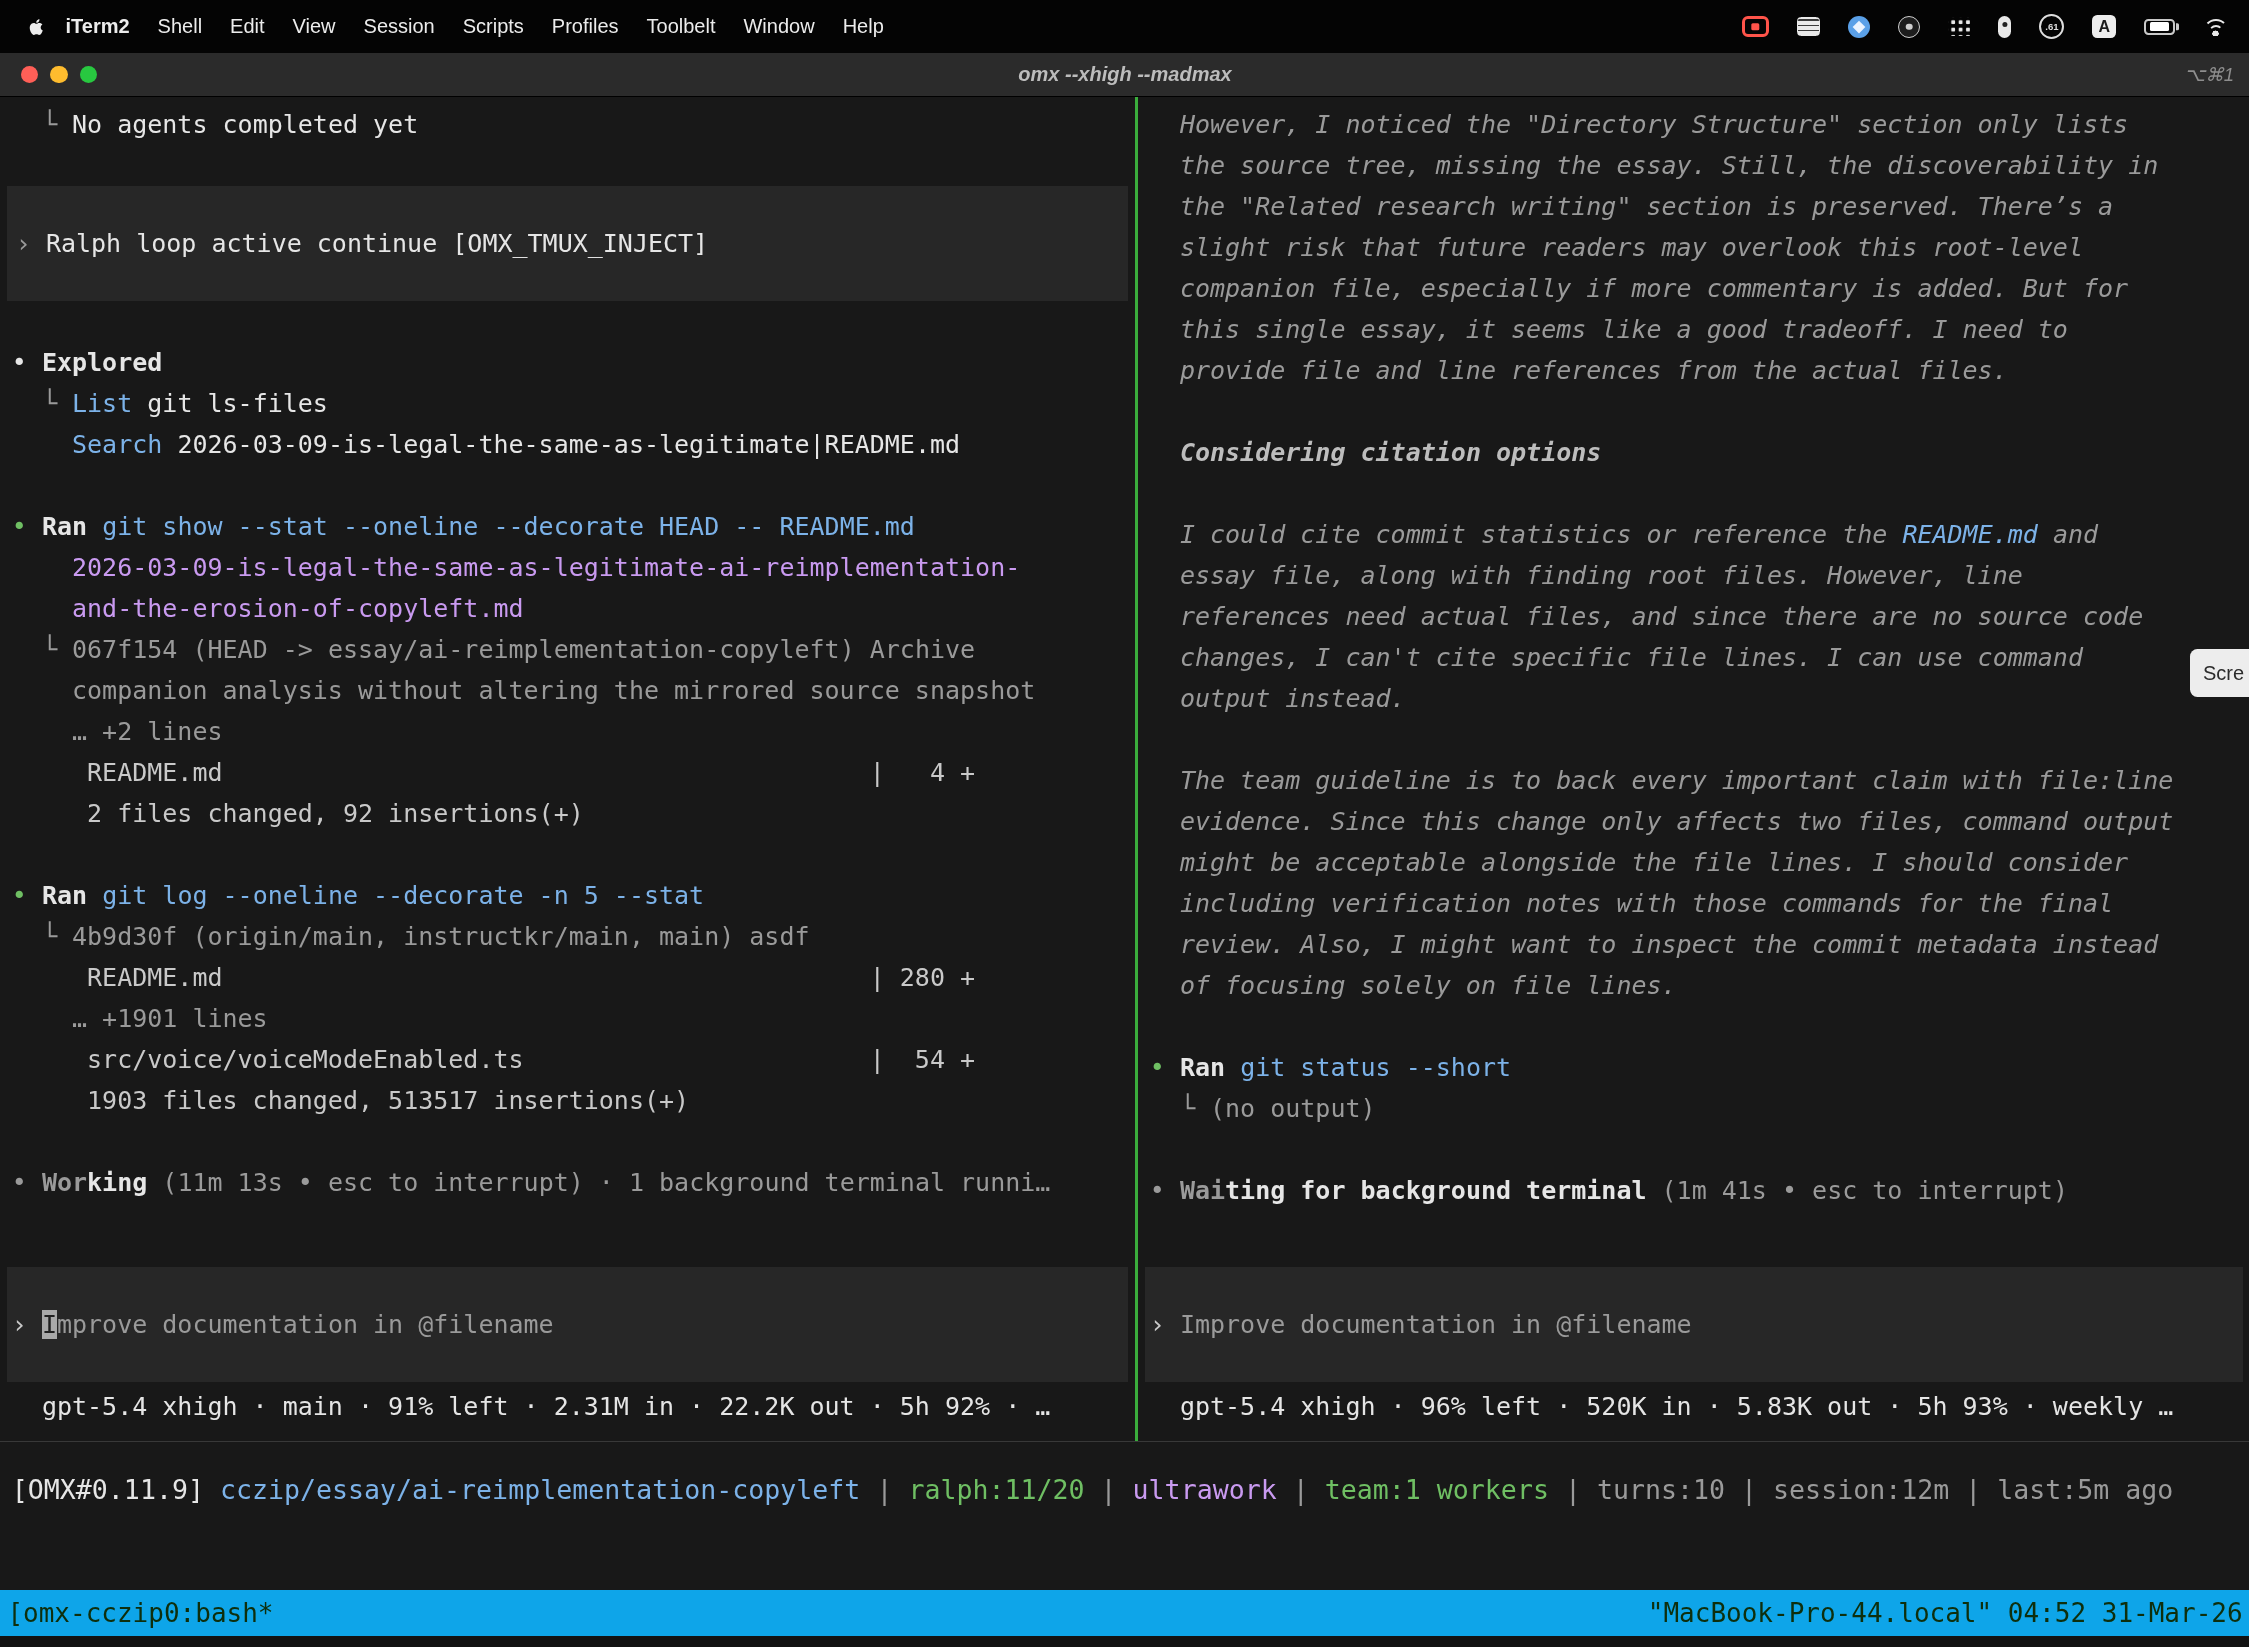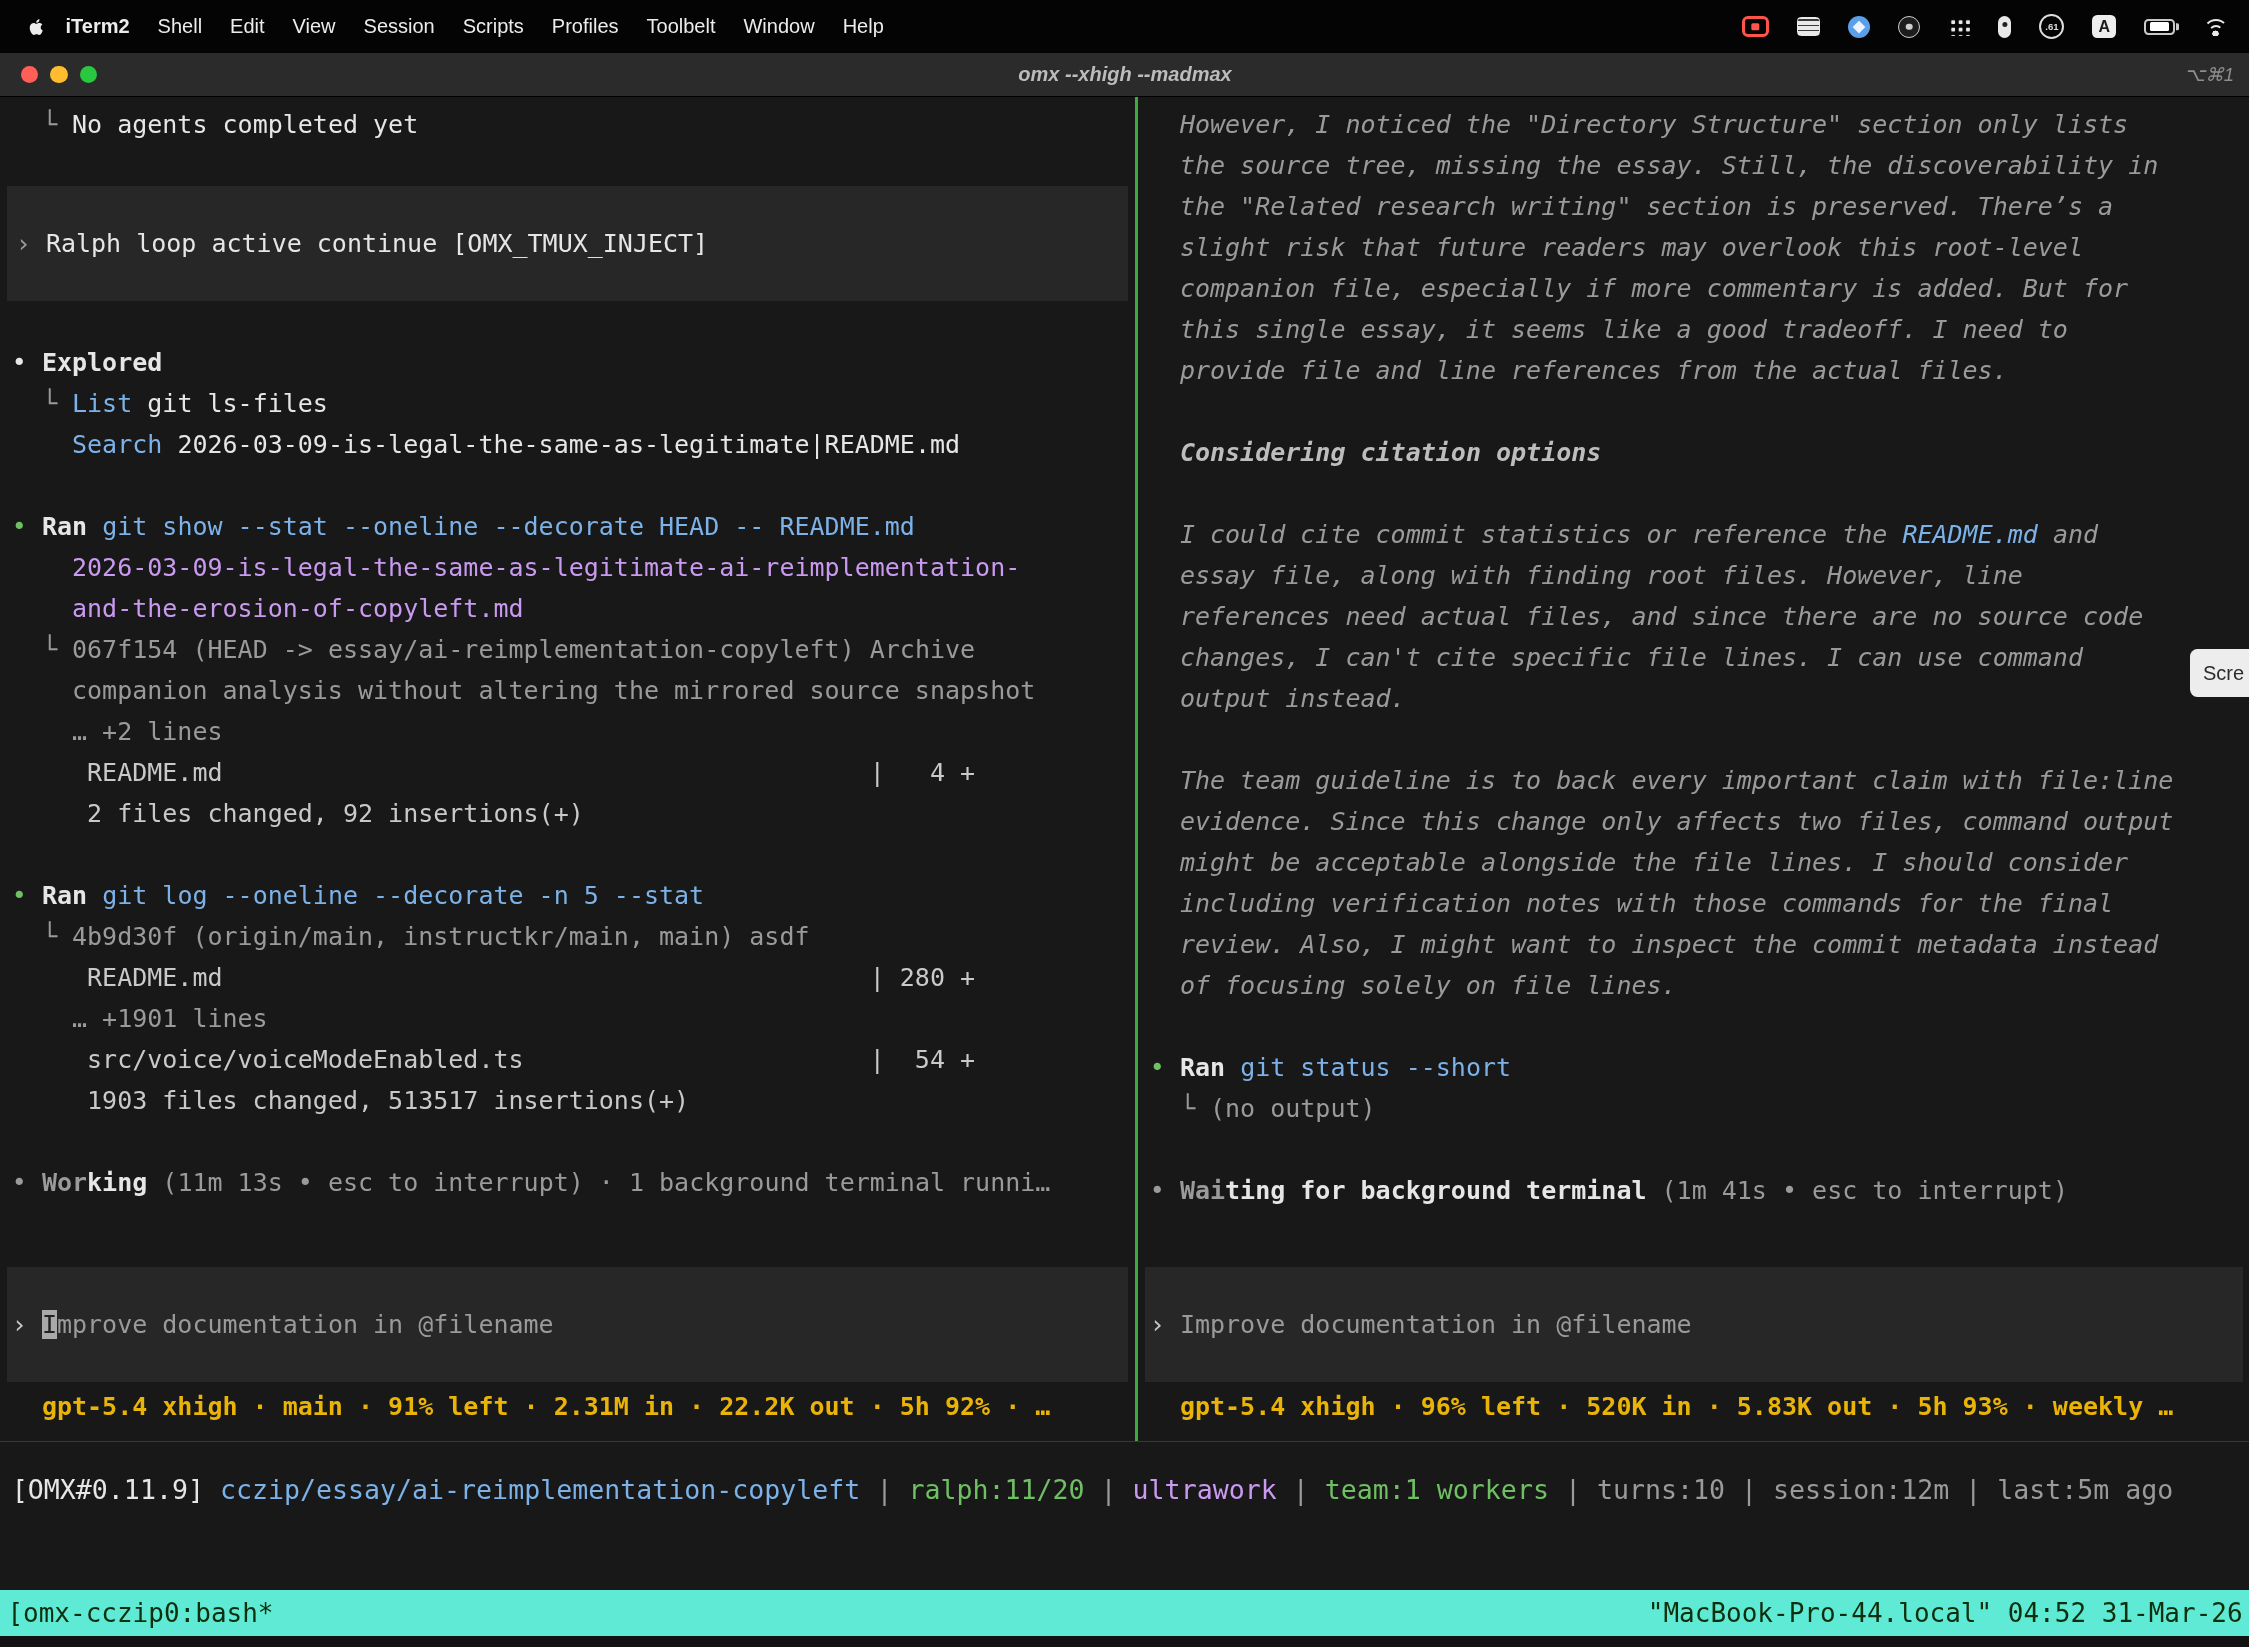--- a/index.html
+++ b/index.html
@@ -53,28 +53,28 @@
   .pane-bottom { margin-top:auto; padding-bottom:13.3px; }
 
   .tline, .tgap, .omx-row, .tmux { font-family:"DejaVu Sans Mono","Liberation Mono",monospace; }
   .tline { font-size:25px; line-height:41px; white-space:pre; padding:0 8.9px 0 11.8px; overflow:hidden; }
   .tgap { height:41px; }
   .tbox { background:#272727; }
   .pane-top .tbox { margin:41px 7.4px; padding:37px 4px; }
   .pane-bottom .tbox { margin:0 7.4px 4.4px; padding:37px 0; }
   .tbox .tline { padding-left:4.4px; }
 
-  .t-fg { color:#e6e6e6; } .t-fg2 { color:#c9c9c9; } .t-gray { color:#9a9a9a; } .t-dim { color:#eab308;font-weight:bold; }
+  .t-fg { color:#e6e6e6; } .t-fg2 { color:#c9c9c9; } .t-gray { color:#9a9a9a; } .t-dim { color:#e5e5e5; }
   .t-blue { color:#7cb2e8; } .t-magenta { color:#c99af0; } .t-green { color:#6fbf63; } .t-head { color:#bdbdbd; }
   .t-bold { font-weight:bold; } .t-italic { font-style:italic; }
   .t-cursor { background:#a9a9a9; color:#202020; }
 
   .rule { height:1.5px; background:#383838; flex:0 0 auto; }
   .omx-row { height:148px; padding:26.6px 0 0 11.8px; font-size:26.6px; line-height:41px; white-space:pre; flex:0 0 auto; overflow:hidden; }
-  .tmux { height:46px; flex:0 0 auto; background:#5eead4; color:#0e2f0d; display:flex; align-items:center; justify-content:space-between; font-size:26px; padding:0 7.4px; white-space:pre; }
+  .tmux { height:46px; flex:0 0 auto; background:#0ea5e9; color:#0e2f0d; display:flex; align-items:center; justify-content:space-between; font-size:26px; padding:0 7.4px; white-space:pre; }
   .bottom-spacer { height:11.8px; flex:0 0 auto; background:#121212; }
 
   .chip { position:absolute; right:0; top:649px; height:48px; background:#ededed; color:#2c2c2c; font-size:20px; display:flex; align-items:center; padding:0 5.9px 0 13.3px; border-radius:7.4px 0 0 7.4px; z-index:9; }
 </style>
 </head>
 <body>
 
 <div class="menubar">
   <div class="menubar-left">
     <span class="apple">

